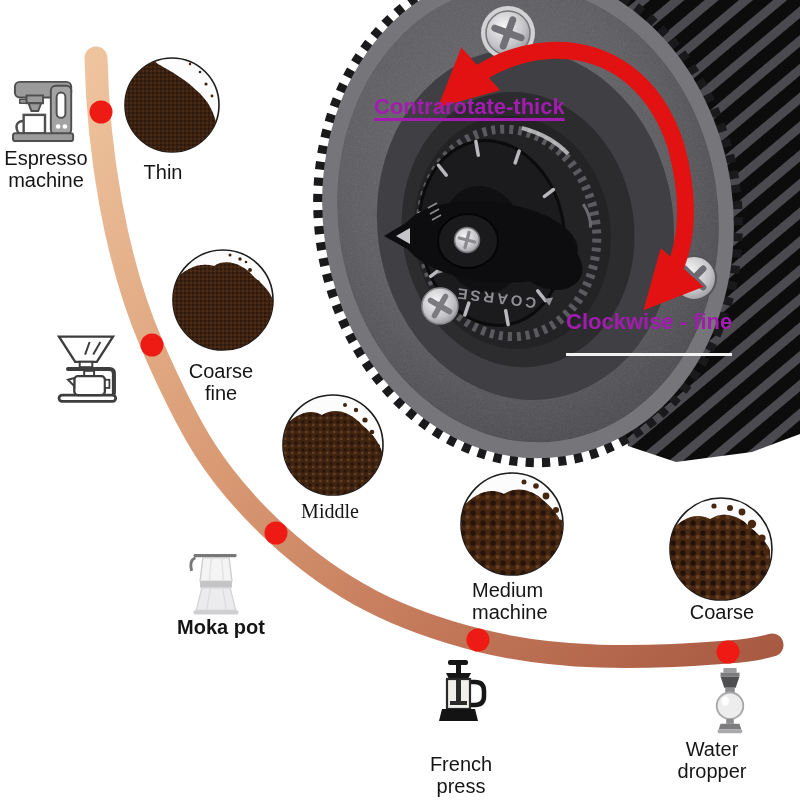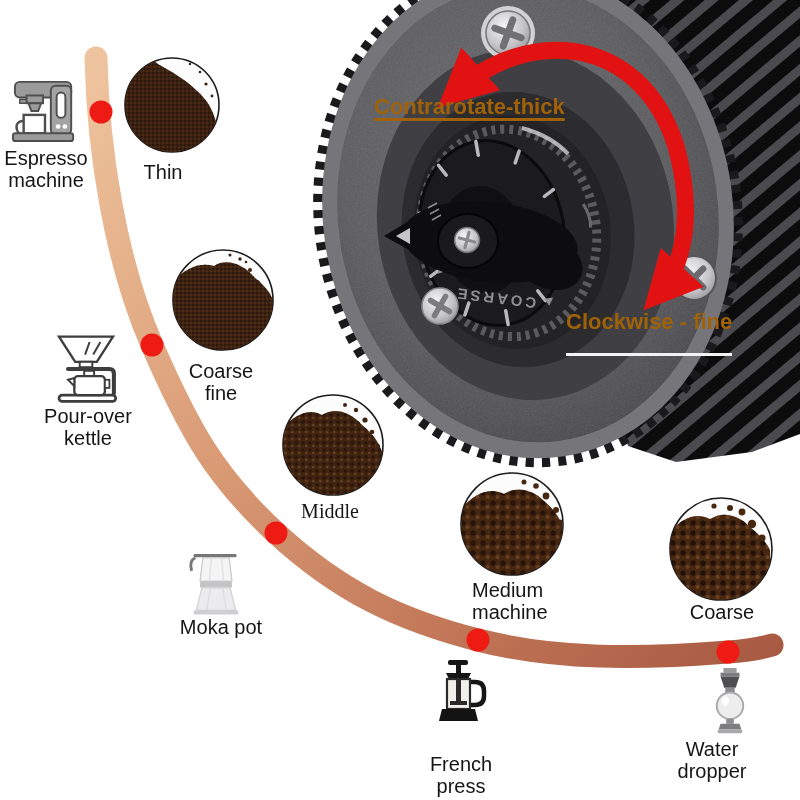--- a/index.html
+++ b/index.html
@@ -2,21 +2,21 @@
 <html><head>
 <meta charset="utf-8">
 <style>
   html,body{margin:0;padding:0;background:#ffffff;}
   #stage{position:relative;width:800px;height:800px;background:#ffffff;overflow:hidden;
          font-family:"Liberation Sans",sans-serif;}
   #scene{position:absolute;left:0;top:0;}
   .label{position:absolute;font-size:20px;line-height:1.12;color:#151515;text-align:center;
          transform:translateX(-50%);}
   .label.left-align{text-align:left;transform:none;}
-  .red-note{position:absolute;font-weight:bold;font-size:22px;color:#a16207;white-space:nowrap;
+  .red-note{position:absolute;font-weight:bold;font-size:22px;color:#a21caf;white-space:nowrap;
             text-decoration:underline;text-decoration-thickness:3px;text-underline-offset:4px;}
   .red-note.white-underline{text-decoration:none;border-bottom:3px solid #f2f2f2;padding-bottom:18px;}
   .icon{position:absolute;}
   .icon svg{display:block;}
 </style>
 </head>
 <body>
 
 <div id="stage">
 
@@ -265,22 +265,21 @@
   <div class="red-note" style="left:374px;top:94px;">Contrarotate-thick</div>
   <div class="red-note white-underline" style="left:566px;top:309px;">Clockwise - fine</div>
 
   <div class="label" style="left:163px;top:161px;">Thin</div>
   <div class="label" style="left:221px;top:360px;width:85px;">Coarse fine</div>
   <div class="label" style="left:330px;top:500px;font-family:Liberation Serif, serif;">Middle</div>
   <div class="label left-align" style="left:472px;top:579px;width:100px;">Medium machine</div>
   <div class="label" style="left:722px;top:601px;">Coarse</div>
 
   <div class="label" style="left:46px;top:147px;width:110px;">Espresso machine</div>
-  <div class="label" style="left:88px;top:405px;width:110px;">Pour-over kettle</div>
-  <div class="label" style="left:221px;top:616px;width:120px;">Moka pot</div>
+  <div class="label" style="left:221px;top:616px;width:120px;font-weight:bold;">Moka pot</div>
   <div class="label" style="left:461px;top:722px;width:85px;margin-top:31px;">French press</div>
   <div class="label" style="left:712px;top:738px;width:100px;">Water dropper</div>
 
   <div class="icon" style="left:10px;top:78px;">
     <svg width="70" height="66" viewBox="0 0 72 68">
       <rect x="5" y="4" width="58" height="16" rx="5" fill="#9b9b9b" stroke="#4f4f4f" stroke-width="2"></rect>
       <rect x="42" y="8" width="21" height="50" rx="5" fill="#a3a3a3" stroke="#4f4f4f" stroke-width="2"></rect>
       <rect x="48" y="15" width="9" height="26" rx="4.5" fill="#ffffff" stroke="#4f4f4f" stroke-width="2"></rect>
       <circle cx="49.5" cy="50" r="2.4" fill="#ffffff"></circle>
         <circle cx="56.5" cy="50" r="2.4" fill="#ffffff"></circle>

